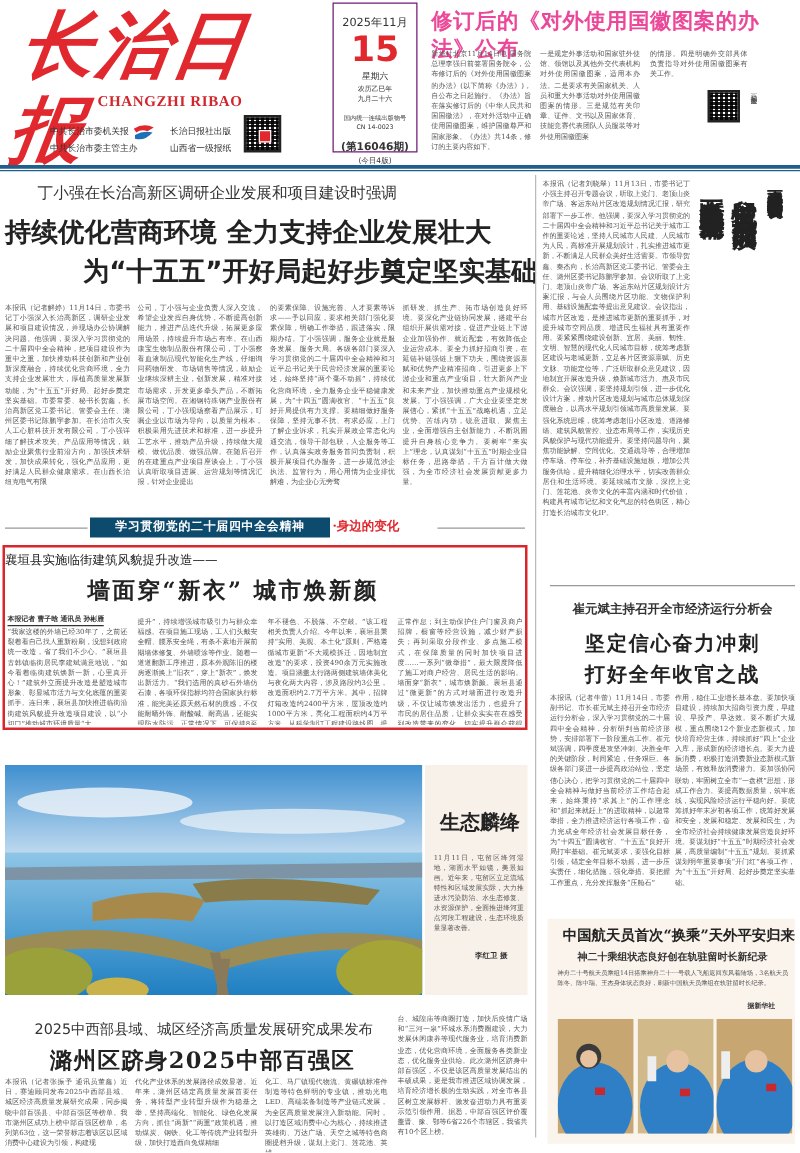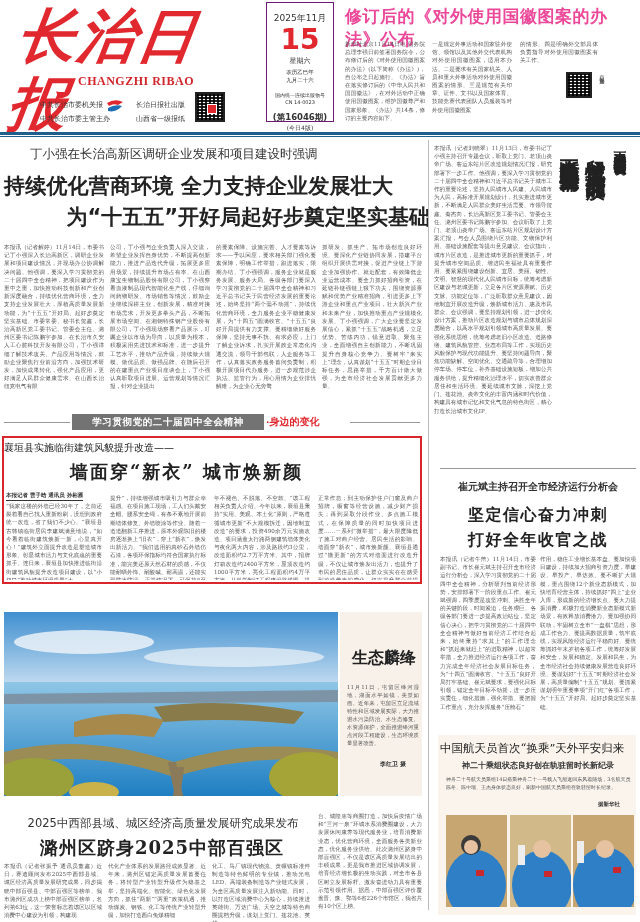--- a/index.html
+++ b/index.html
@@ -43,21 +43,21 @@
   .body-text { font-size: 5.6px; line-height: 8.2px; color: #555; text-align: justify; overflow: hidden; }
 
   
   .vline { left: 428px; top: 140px; width: 1px; height: 770px; background: #bbb; }
   .v-kicker { left: 612px; top: 142px; writing-mode: vertical-rl; font-size: 12.5px; font-weight: bold; font-family: "DejaVu Sans", sans-serif; color: #222; letter-spacing: 0.5px; line-height: 16px; }
   .v-head1 { left: 583px; top: 144px; writing-mode: vertical-rl; font-size: 20px; font-weight: bold; color: #222; letter-spacing: 1px; line-height: 26px; }
   .v-head2 { left: 557px; top: 144px; writing-mode: vertical-rl; font-size: 20px; font-weight: bold; color: #222; letter-spacing: 1px; line-height: 26px; }
 
   
   .banner-line { top: 422px; height: 1px; background: #999; }
-  .banner-red { left: 72px; top: 414px; width: 192px; height: 16px; background: #737373; color: #fff; font-size: 9.5px; font-weight: bold; font-family: "DejaVu Sans", sans-serif; text-align: center; line-height: 16px; letter-spacing: 0.6px; }
+  .banner-red { left: 72px; top: 414px; width: 192px; height: 16px; background: #0c4a6e; color: #fff; font-size: 9.5px; font-weight: bold; font-family: "DejaVu Sans", sans-serif; text-align: center; line-height: 16px; letter-spacing: 0.6px; }
   .banner-sub { left: 266px; top: 414px; font-size: 10px; color: #e0282e; font-weight: bold; line-height: 16px; }
 
   .redbox { left: 2px; top: 436px; width: 420px; height: 148px; border: 2px solid #d9262c; }
   .rb-kicker { left: 4px; top: 441px; font-size: 10px; font-family: "DejaVu Sans", sans-serif; color: #222; }
   .rb-head { left: 70px; top: 460px; font-size: 18px; color: #222; letter-spacing: 2px; font-weight: bold; }
   .byline { left: 6px; top: 492px; font-size: 5.5px; font-weight: bold; color: #333; border-bottom: 1px solid #333; padding-bottom: 1px; font-family: "DejaVu Sans", sans-serif; }
 
   
   .r-rule { left: 440px; top: 468px; width: 196px; height: 1px; background: #999; }
   .r-kicker { left: 440px; top: 480px; width: 196px; font-size: 10px; font-weight: bold; color: #333; font-family: "DejaVu Sans", sans-serif; text-align: center; }
@@ -66,21 +66,21 @@
   
   .photo { left: 4px; top: 612px; width: 334px; height: 184px; overflow: hidden; }
   .photo svg { display: block; }
   .caption-box { left: 340px; top: 612px; width: 82px; height: 184px; background: #f8f1ea; }
   .cap-title { left: 352px; top: 648px; font-size: 16px; font-weight: bold; font-family: "DejaVu Sans", sans-serif; color: #222; }
   .cap-text { left: 347px; top: 683px; width: 72px; font-size: 5.4px; line-height: 8px; color: #555; text-align: justify; }
   .cap-credit { left: 380px; top: 760px; font-size: 6px; color: #333; font-weight: bold; }
 
   
   .space-box { left: 438px; top: 735px; width: 198px; height: 180px; background: #faf4ed; }
-  .space-head { left: 440px; top: 741px; width: 196px; font-size: 11.5px; font-weight: normal; color: #222; text-align: left; }
+  .space-head { left: 440px; top: 741px; width: 196px; font-size: 11.5px; font-weight: bold; color: #222; text-align: right; }
   .space-kicker { left: 440px; top: 760px; width: 196px; font-size: 8px; font-weight: bold; color: #333; text-align: center; font-family: "DejaVu Sans", sans-serif; }
   .space-text { left: 446px; top: 776px; width: 186px; font-size: 5px; line-height: 7.5px; color: #555; }
   .space-credit { left: 598px; top: 801px; font-size: 5.5px; font-weight: bold; color: #333; }
   .astro { top: 815px; width: 61px; height: 92px; overflow: hidden; }
 
   
   .bot-kicker { left: 18px; top: 816px; width: 290px; font-size: 11.5px; color: #333; font-family: "DejaVu Sans", sans-serif; text-align: center; }
   .bot-head { left: 40px; top: 836px; width: 250px; font-size: 18px; font-weight: bold; color: #222; text-align: left; letter-spacing: 1px; }
 </style>
 </head>

